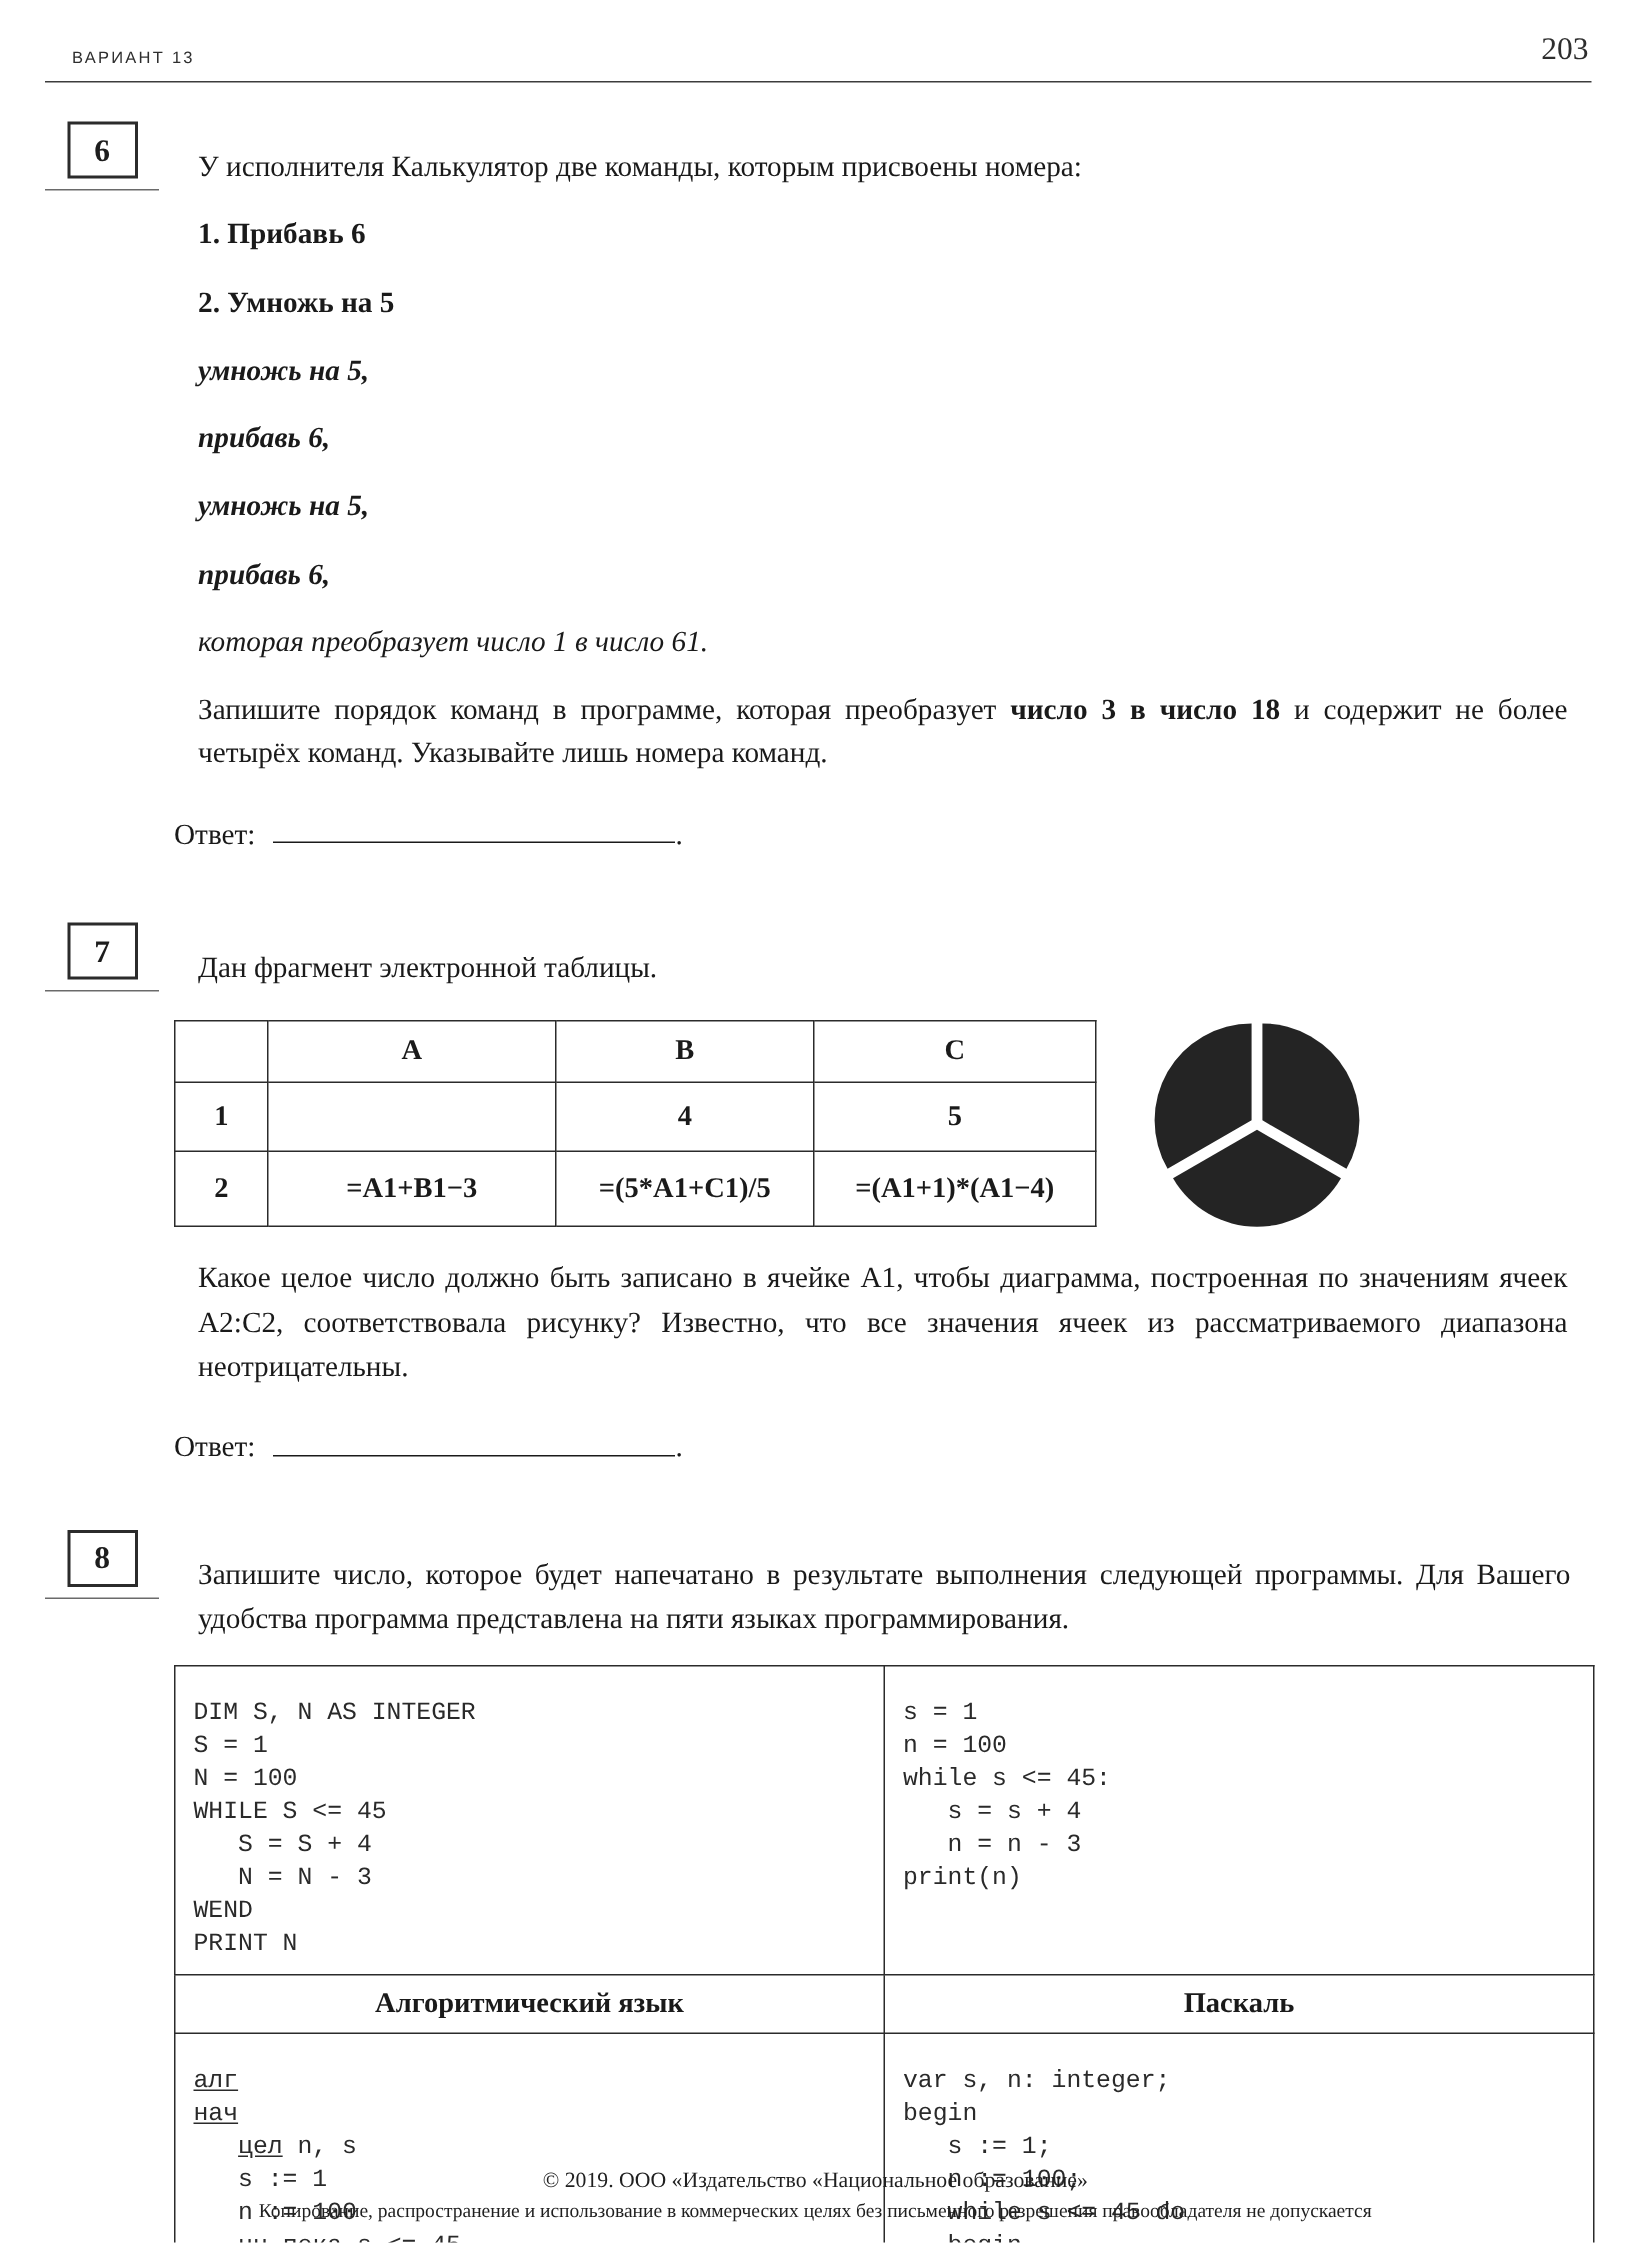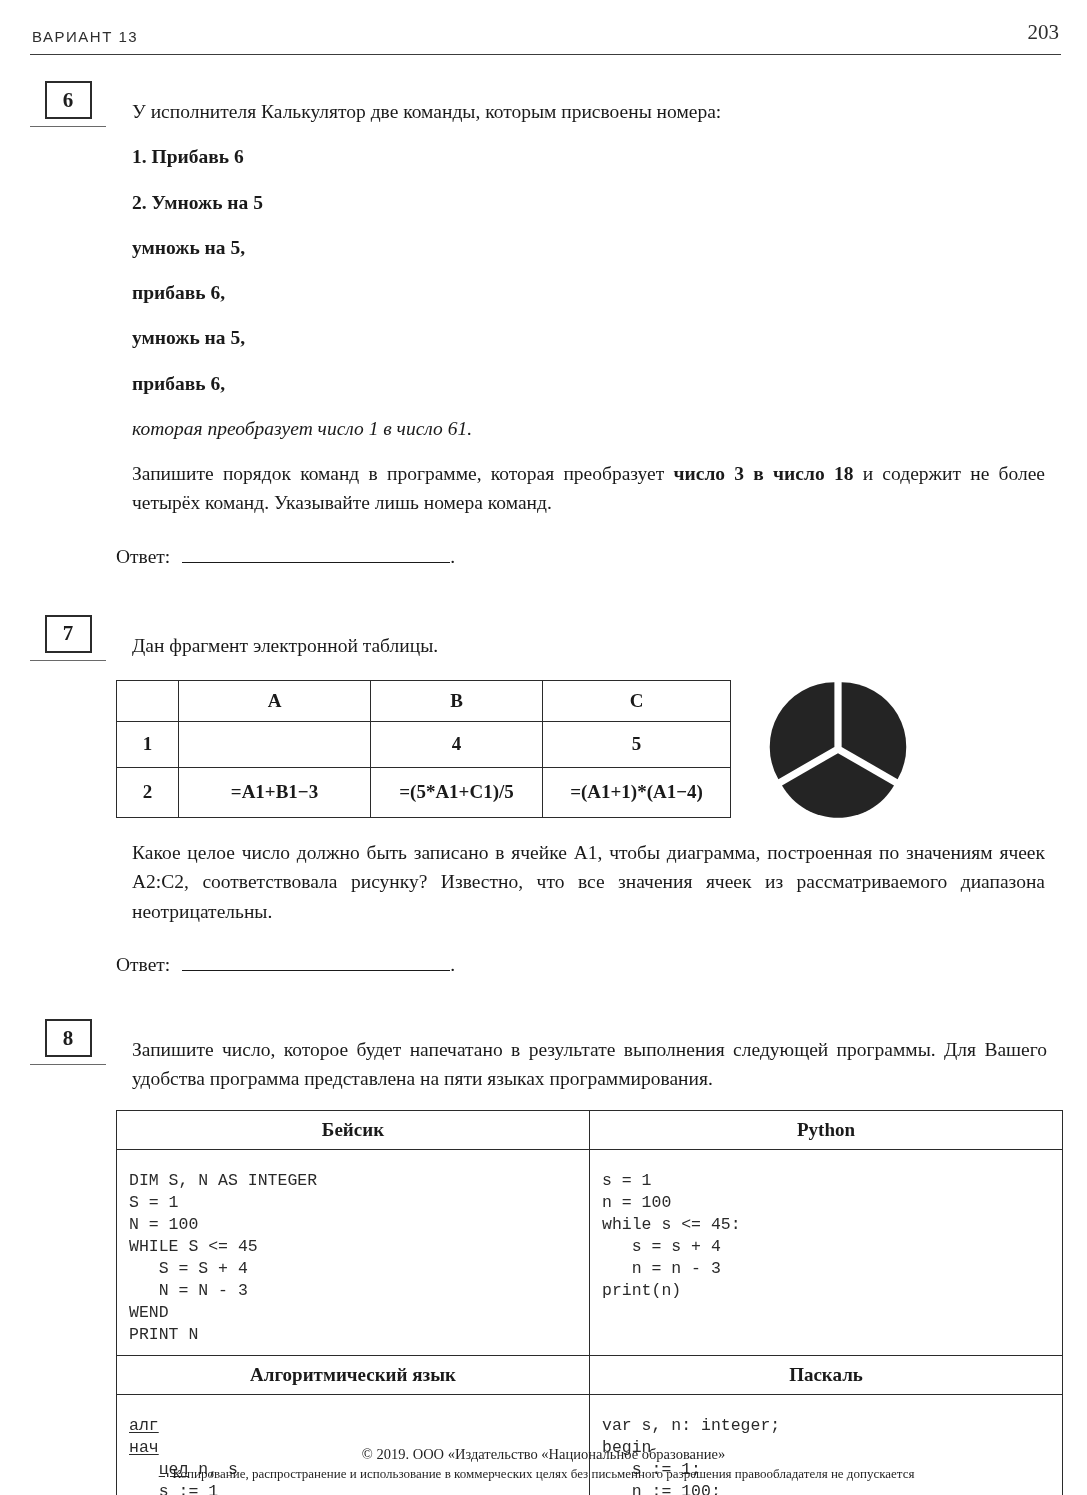--- a/index.html
+++ b/index.html
@@ -5,37 +5,37 @@
   * { margin:0; padding:0; box-sizing:border-box; }
   html,body { background:#ffffff; }
   body {
     width:1087px; height:1495px; position:relative;
     font-family:"Liberation Serif", serif; color:#141414;
   }
   .page { padding:14px 26px 0 30px; }
 
   .pagehead { display:flex; justify-content:space-between; align-items:flex-end;
     padding:6px 2px 9px 2px; border-bottom:1.5px solid #3c3c3c; }
-  .variant { font-family:"Liberation Sans", sans-serif; font-size:15px; letter-spacing:1.5px; color:#2e2e2e; }
+  .variant { font-family:"Liberation Sans", sans-serif; font-size:11px; letter-spacing:1.5px; color:#2e2e2e;margin-left:16px; }
   .pageno { font-size:21px; color:#2e2e2e; }
 
   .task { display:flex; }
   .t6 { margin-top:26px; }
   .t7 { margin-top:44px; }
   .t8 { margin-top:40px; }
   .task-left { flex:0 0 86px; width:86px; }
   .numwrap { width:76px; padding-bottom:7px; border-bottom:1px solid #6a6a6a; }
   .numbox { width:47px; height:38px; border:2px solid #2b2b2b; margin:0 auto;
     display:flex; align-items:center; justify-content:center;
     font-size:21px; font-weight:bold; color:#1d1d1d; }
   .task-body { flex:1; font-size:19.5px; line-height:1.5; text-align:justify; color:#1a1a1a; }
 
   .bold { font-weight:bold; }
   .ital { font-style:italic; }
-  .bital { font-weight:bold; }
+  .bital { font-weight:bold; font-style:italic; }
   .para { margin:16px; }
   .answer { margin-top:24px; text-align:left; }
   .blank { display:inline-block; width:268px; margin-left:12px; border-bottom:1.3px solid #1a1a1a; height:1.05em; vertical-align:baseline; }
 
   .sheet-row { display:flex; align-items:center; margin:16px 0 12px 0; }
   table.sheet { border-collapse:collapse; font-weight:bold; font-size:19px; text-align:center; color:#1a1a1a; }
   table.sheet th, table.sheet td { border:1.5px solid #2b2b2b; padding:0 8px; }
   table.sheet .c0 { width:62px; }
   table.sheet .cA { width:192px; }
   table.sheet .cB { width:172px; }
@@ -138,24 +138,20 @@
     <div class="task-left">
       <div class="numwrap">
         <div class="numbox">8</div>
       </div>
     </div>
     <div class="task-body">
       <p class="para">Запишите число, которое будет напечатано в результате выполнения следующей программы. Для Вашего удобства программа представлена на пяти языках программирования.</p>
 
       <table class="code">
         <tbody>
-          <tr>
-            <th>Бейсик</th>
-            <th>Python</th>
-          </tr>
           <tr>
             <td>DIM S, N AS INTEGER
 S = 1
 N = 100
 WHILE S &lt;= 45
    S = S + 4
    N = N - 3
 WEND
 PRINT N</td>
             <td>s = 1

